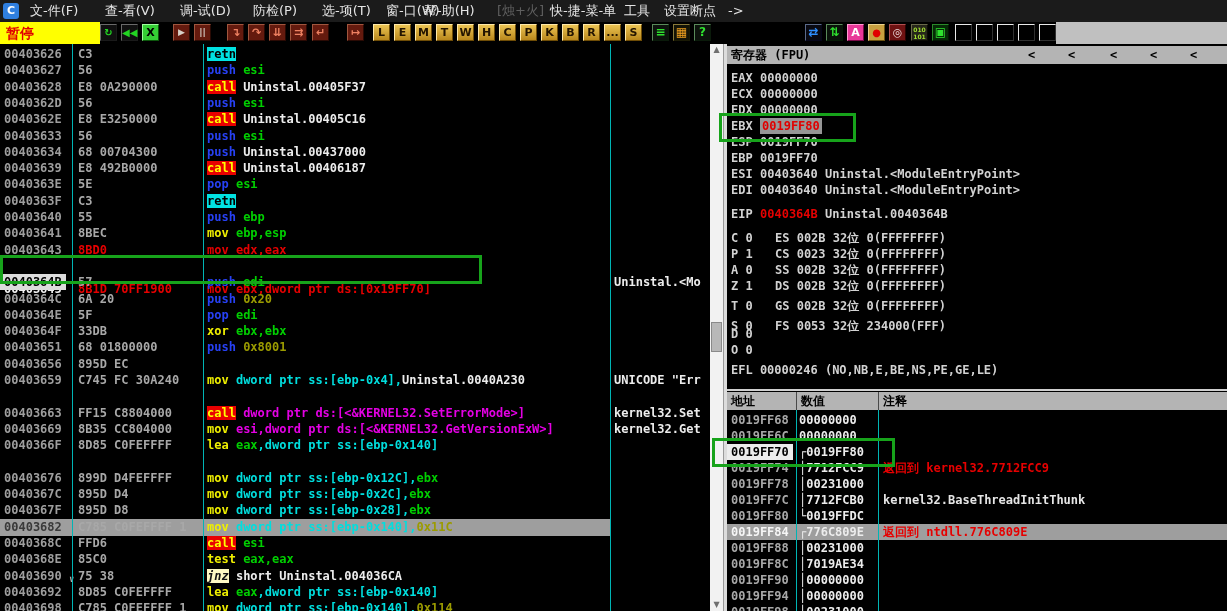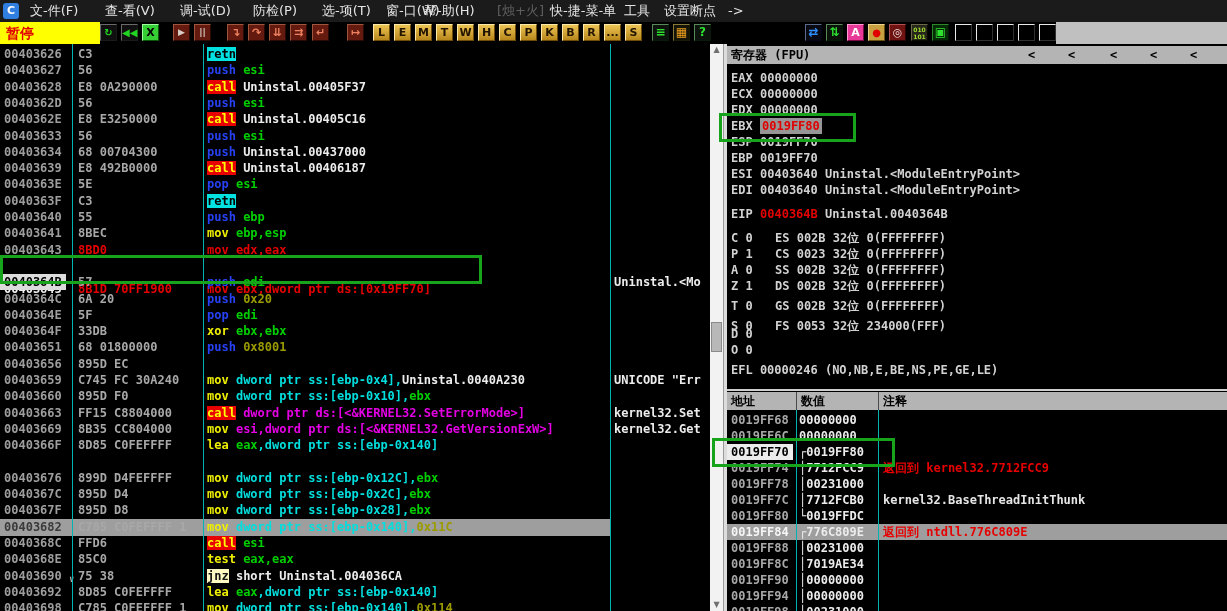--- a/index.html
+++ b/index.html
@@ -45,21 +45,21 @@
   .drow.eip .addr{left:0;padding:0 4px;background:#dcdcdc;color:#000;}
   .hexb{position:absolute;left:78px;color:#a8a8a8;}
   .hexred{color:#e60000;}
   .ins{position:absolute;left:207px;}
   .dcm{position:absolute;left:614px;width:94px;overflow:hidden;color:#ececec;}
   .jarr{position:absolute;left:69px;top:3px;font-size:9px;color:#b0b0b0;}
   .vline{position:absolute;top:44px;height:567px;width:1px;background:#00b4b4;}
   
   .c-mnb{color:#2741f5;} .c-mny{color:#efef00;} .c-reg{color:#00cf00;} .c-mem{color:#00dede;}
   .c-imm{color:#9b9b00;} .c-api{color:#e400e4;} .c-txt{color:#ececec;} .c-red{color:#e60000;}
-  .c-callk{background:#e80000;color:#ffff00;} .c-retnk{background:#00e2e2;color:#000;} .c-jnzk{background:#fef9c3;color:#141414;}
+  .c-callk{background:#e80000;color:#ffff00;} .c-retnk{background:#00e2e2;color:#000;} .c-jnzk{background:#fef9c3;color:#141414;font-style:italic;}
   
   .vscroll{position:absolute;left:710px;top:44px;width:14px;height:567px;background:#f2f2f2;border-right:1px solid #9a9a9a;box-sizing:border-box;}
   .sarrow{position:absolute;left:0;width:13px;height:12px;color:#707070;font-size:8px;text-align:center;line-height:12px;font-family:"DejaVu Sans",sans-serif;}
   .sthumb{position:absolute;left:1px;top:278px;width:11px;height:30px;background:#b8b8b8;border:1px solid #8a8a8a;box-sizing:border-box;}
   .vdivider{position:absolute;left:724px;top:44px;width:3px;height:567px;background:#dcdcdc;}
   
   .panelhdr{position:absolute;left:0;width:500px;height:18px;background:#b4b4b4;color:#000;line-height:18px;}
   .regs,.stack{position:absolute;left:727px;width:500px;color:#d2d2d2;}
   .regs{top:46px;height:343px;}
   .stack{top:392px;height:219px;}
@@ -255,25 +255,20 @@
       <div class="drow" style="top: 309.7px;">
         <span class="addr">00403656</span>
         <span class="hexb">895D EC</span>
       </div>
       <div class="drow" style="top: 326px;">
         <span class="addr">00403659</span>
         <span class="hexb">C745 FC 30A240</span>
         <span class="ins"><span class="c-mny">mov </span><span class="c-mem">dword ptr ss:[ebp-0x4],</span><span class="c-txt">Uninstal.0040A230</span></span>
         <span class="dcm">UNICODE "Err</span>
       </div>
-      <div class="drow" style="top: 342.3px;">
-        <span class="addr">00403660</span>
-        <span class="hexb">895D F0</span>
-        <span class="ins"><span class="c-mny">mov </span><span class="c-mem">dword ptr ss:[ebp-0x10],</span><span class="c-reg">ebx</span></span>
-      </div>
       <div class="drow" style="top: 358.6px;">
         <span class="addr">00403663</span>
         <span class="hexb">FF15 C8804000</span>
         <span class="ins"><span class="c-callk">call</span><span class="c-api"> dword ptr ds:[&lt;&amp;KERNEL32.SetErrorMode&gt;]</span></span>
         <span class="dcm">kernel32.Set</span>
       </div>
       <div class="drow" style="top: 374.9px;">
         <span class="addr">00403669</span>
         <span class="hexb">8B35 CC804000</span>
         <span class="ins"><span class="c-mny">mov </span><span class="c-api">esi,dword ptr ds:[&lt;&amp;KERNEL32.GetVersionExW&gt;]</span></span>

